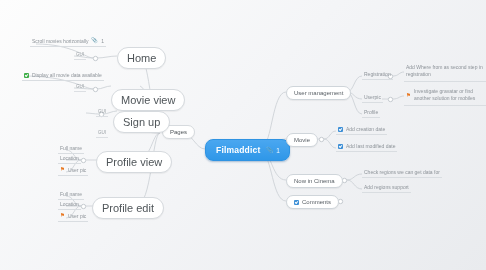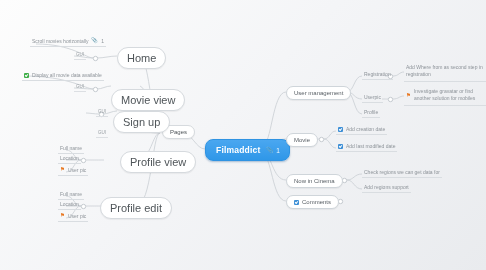--- a/index.html
+++ b/index.html
@@ -154,24 +154,24 @@
 
   <div class="node pill" style="left:117px;top:47px;">
     <span>Home</span>
   </div>
   <div class="node pill" style="left:111px;top:89px;">
     <span>Movie view</span>
   </div>
   <div class="node pill" style="left:113px;top:111px;">
     <span>Sign up</span>
   </div>
-  <div class="node pill" style="left:120px;top:151px;">
+  <div class="node pill" style="left:96px;top:151px;">
     <span>Profile view</span>
   </div>
-  <div class="node pill" style="left:100px;top:197px;">
+  <div class="node pill" style="left:92px;top:197px;">
     <span>Profile edit</span>
   </div>
 
   <div class="node plain gui" style="left:74px;top:52px;">
     <span>GUI</span>
   </div>
   <div class="node plain gui" style="left:74px;top:84px;">
     <span>GUI</span>
   </div>
   <div class="node plain gui" style="left:96px;top:109px;">

